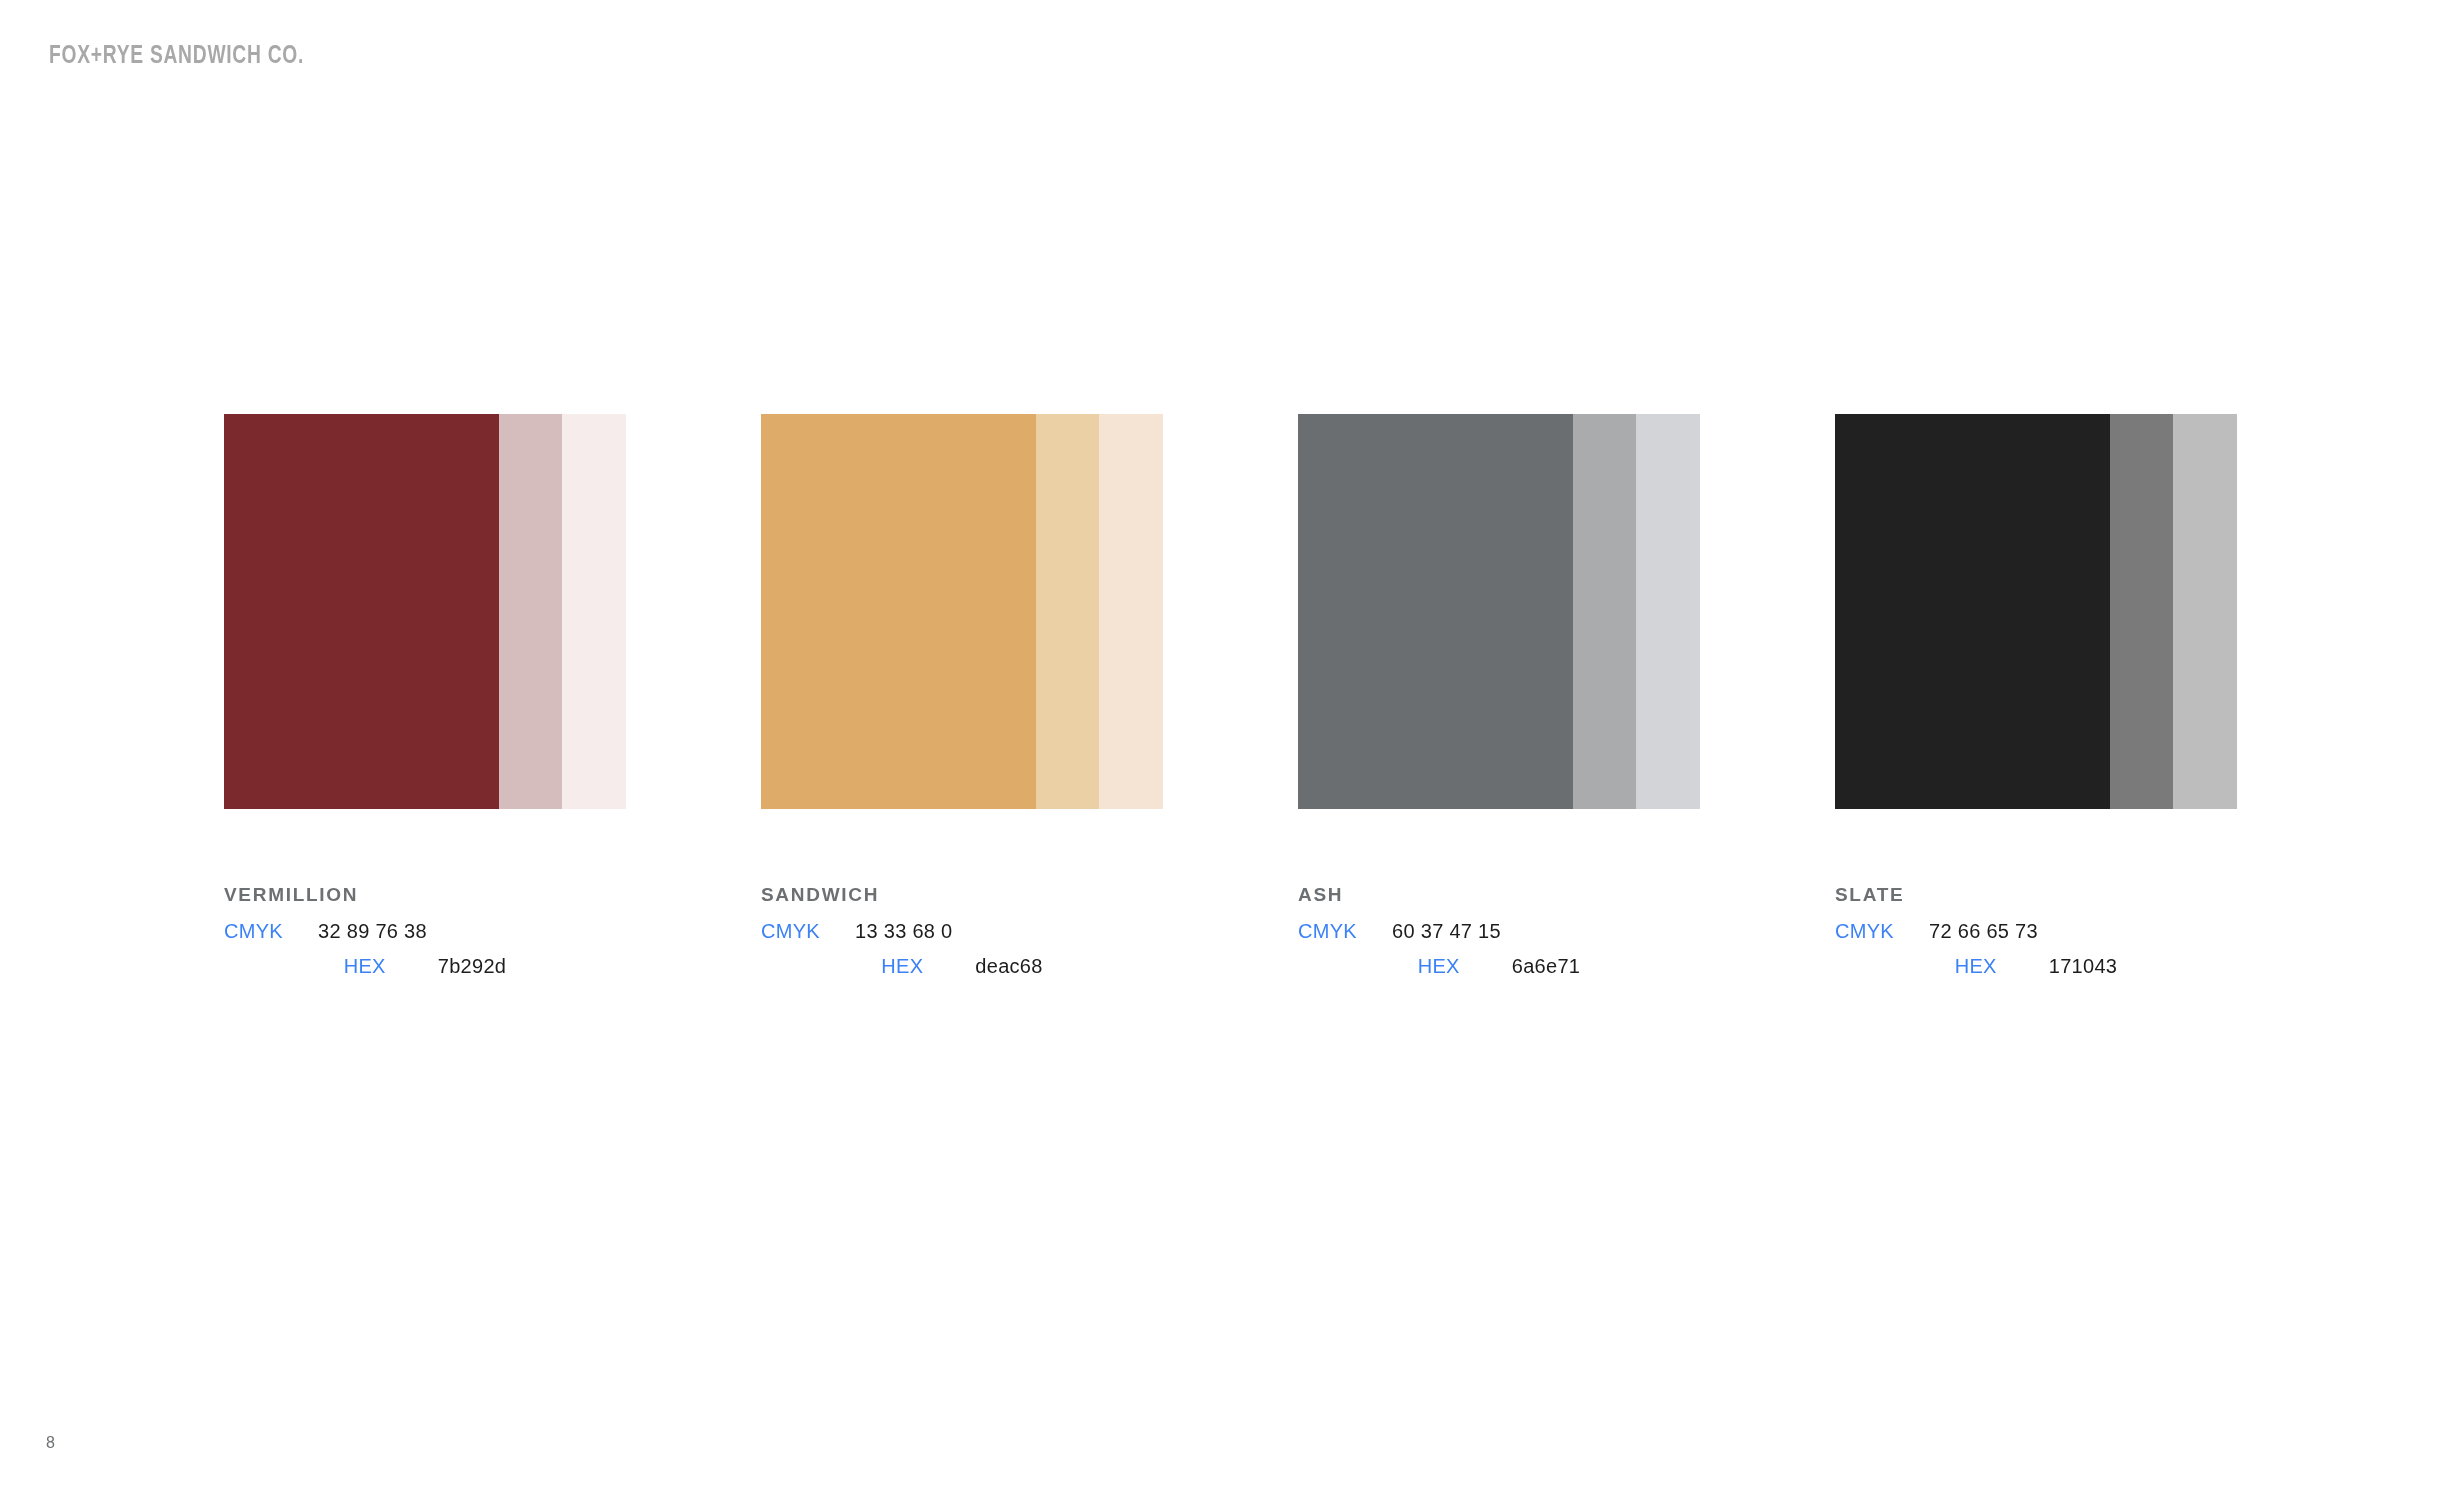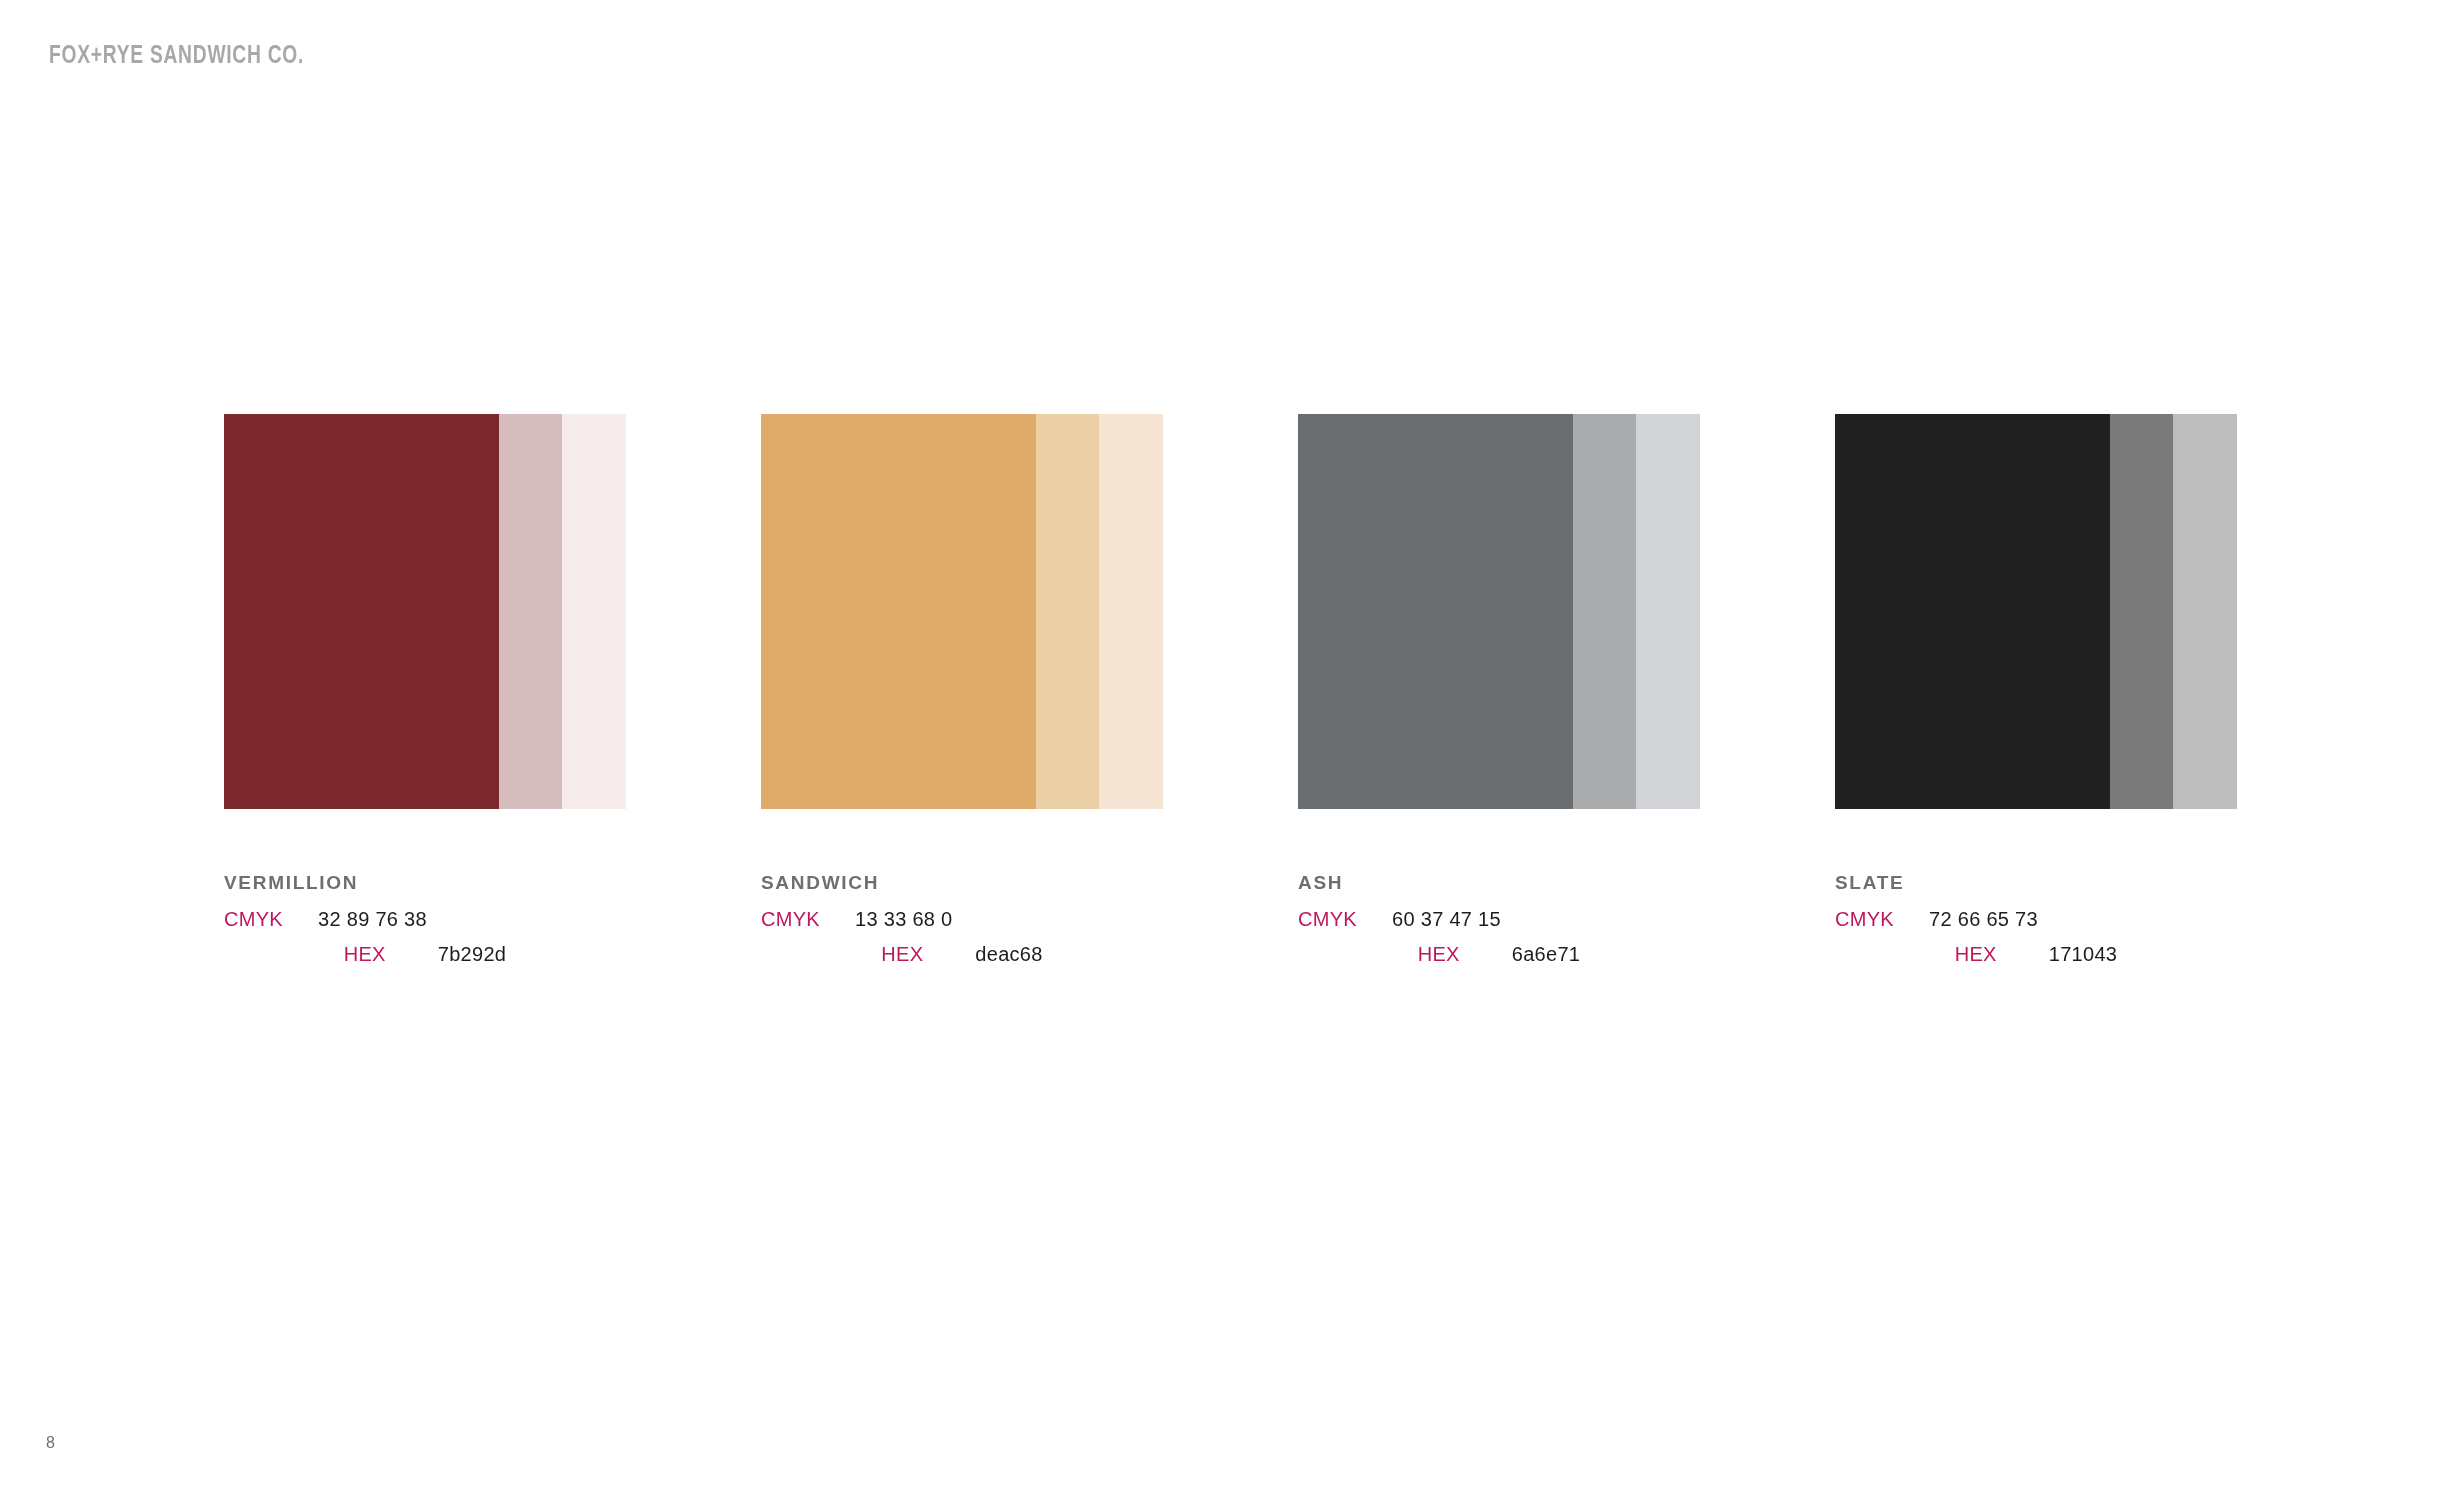--- a/index.html
+++ b/index.html
@@ -57,20 +57,21 @@
     height: 395px;
     width: 100%;
   }
   .band-main  { flex: 0 0 275px; }
   .band-mid   { flex: 0 0 63px; }
   .band-light { flex: 0 0 64px; }
 
   
   .swatch-info {
     padding-top: 64px;
+    margin-top: 12px;
   }
   .color-name {
     font-size: 19px;
     font-weight: 700;
     color: #6d7073;
     letter-spacing: 1.7px;
     margin: 0 0 16.7px 0;
     line-height: 1;
     white-space: nowrap;
   }
@@ -78,21 +79,21 @@
     display: flex;
     align-items: baseline;
     margin-bottom: 15.4px;
     line-height: 1;
     white-space: nowrap;
   }
   .spec-row:last-child { margin-bottom: 0; justify-content: center; }
   .spec-label {
     flex: 0 0 94px;
     font-size: 20px;
-    color: #be185d;
+    color: #3b82f6;
     letter-spacing: 0.3px;
   }
   .spec-value {
     font-size: 20px;
     color: #1d1d1d;
     letter-spacing: 0.3px;
   }
 
   
   #page-number {

